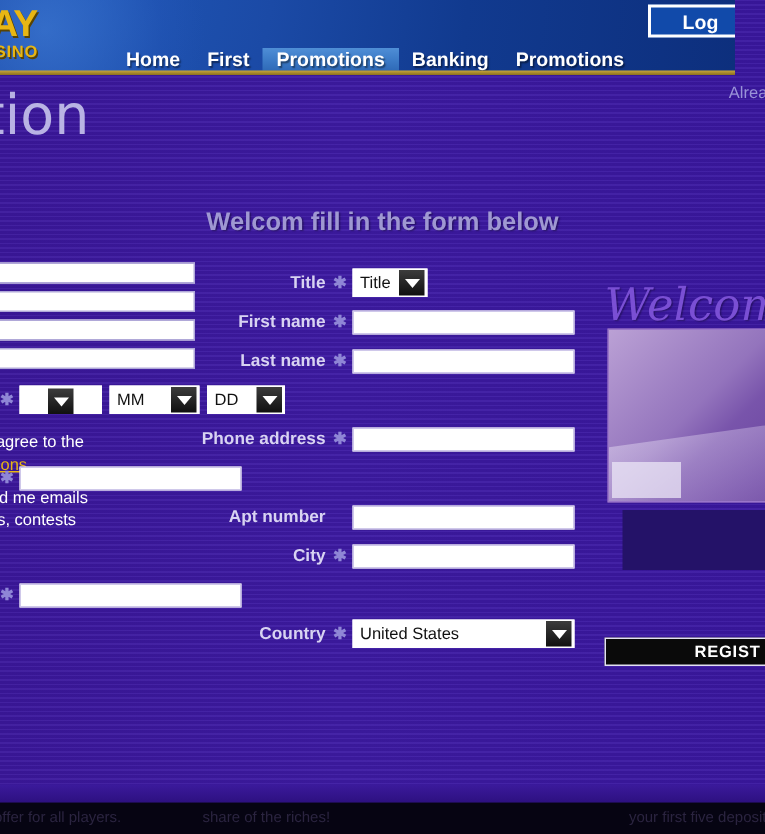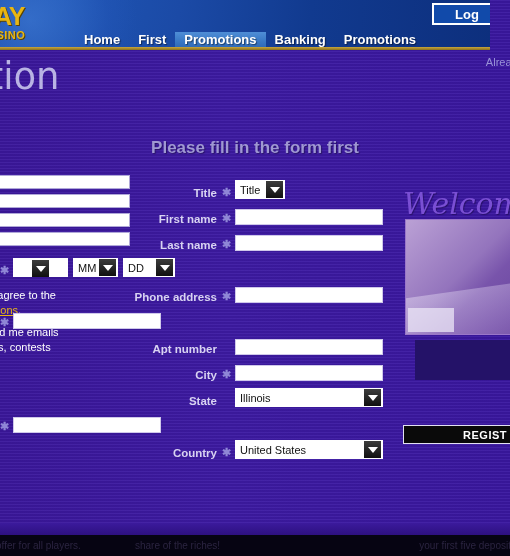--- a/index.html
+++ b/index.html
@@ -191,21 +191,21 @@
   #form {
     position: absolute;
     left: 0; top: 178px;
     width: 400px;
   }
   .row {
     position: relative;
     height: 21px;
     margin-bottom: 5px;
     display: flex;
-    align-items: flex-end;
+    align-items: center;
   }
   .lbl {
     width: 222px;
     text-align: right;
     font-size: 11.5px;
     font-weight: bold;
     color: #d8d3f2;
     padding-right: 5px;
     white-space: nowrap;
   }
@@ -258,21 +258,21 @@
   .sel .arrow:before {
     content: "";
     border-left: 5px solid transparent;
     border-right: 5px solid transparent;
     border-top: 6px solid #ffffff;
     display: block;
   }
 
   .sel.title-sel { width: 50px; }
   .sel.yyyy-sel { width: 55px; flex-direction: column; }
-  .sel.mm-sel   { width: 45px; }
+  .sel.mm-sel   { width: 60px; }
   .sel.dd-sel   { width: 52px; }
   .sel.state-sel, .sel.country-sel { width: 148px; }
 
   .dob-group { display: flex; gap: 5px; }
 
   
   #right-panel {
     position: absolute;
     left: 395px; top: 178px;
     width: 140px;
@@ -385,21 +385,21 @@
       <div class="nav-item">Promotions</div>
     </nav>
 
     <div id="login-btn">Log</div>
   </div>
 
   <div id="title-strip"></div>
   <div id="page-title">ation</div>
   <div id="already-registered">Already re</div>
 
-  <div id="form-heading">Please fill in the form first</div>
+  <div id="form-heading">Welcom fill in the form below</div>
 
   <div id="left-col">
     <div class="left-input"></div>
     <div class="left-input"></div>
     <div class="left-input"></div>
     <div class="left-input"></div>
   </div>
 
   <div id="left-text">
     <span>ave read and agree to the</span><br>
@@ -469,28 +469,20 @@
       <div class="req empty">&nbsp;</div>
       <div class="txt w-full"></div>
     </div>
 
     <div class="row">
       <div class="lbl">City</div>
       <div class="req">✱</div>
       <div class="txt w-full"></div>
     </div>
 
-    <div class="row">
-      <div class="lbl">State</div>
-      <div class="req empty">&nbsp;</div>
-      <div class="sel state-sel">
-        <span class="sel-val">Illinois</span>
-        <span class="arrow"></span>
-      </div>
-    </div>
 
     <div class="row">
       <div class="req">✱</div>
       <div class="txt w-full"></div>
     </div>
 
     <div class="row">
       <div class="lbl">Country</div>
       <div class="req">✱</div>
       <div class="sel country-sel">

